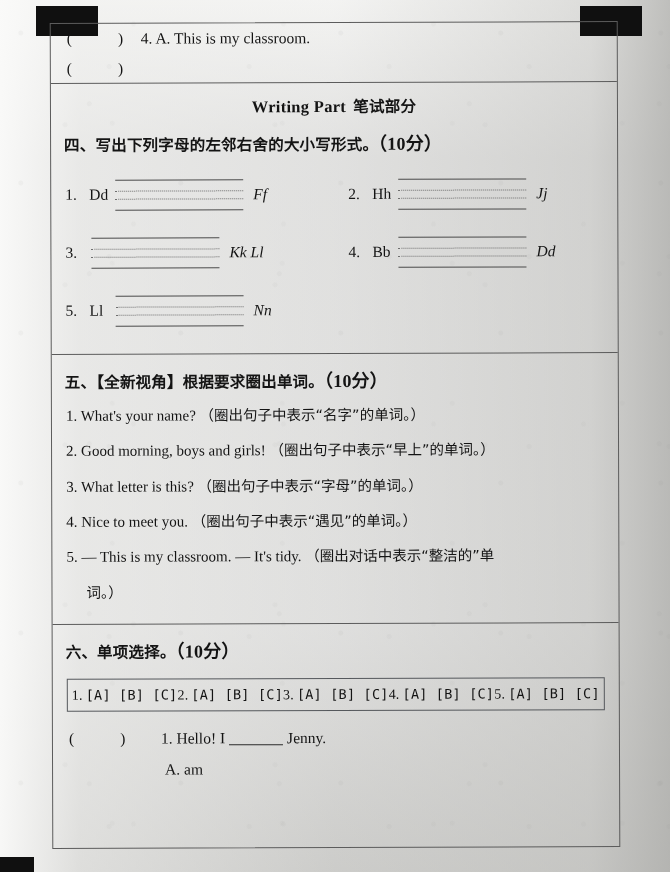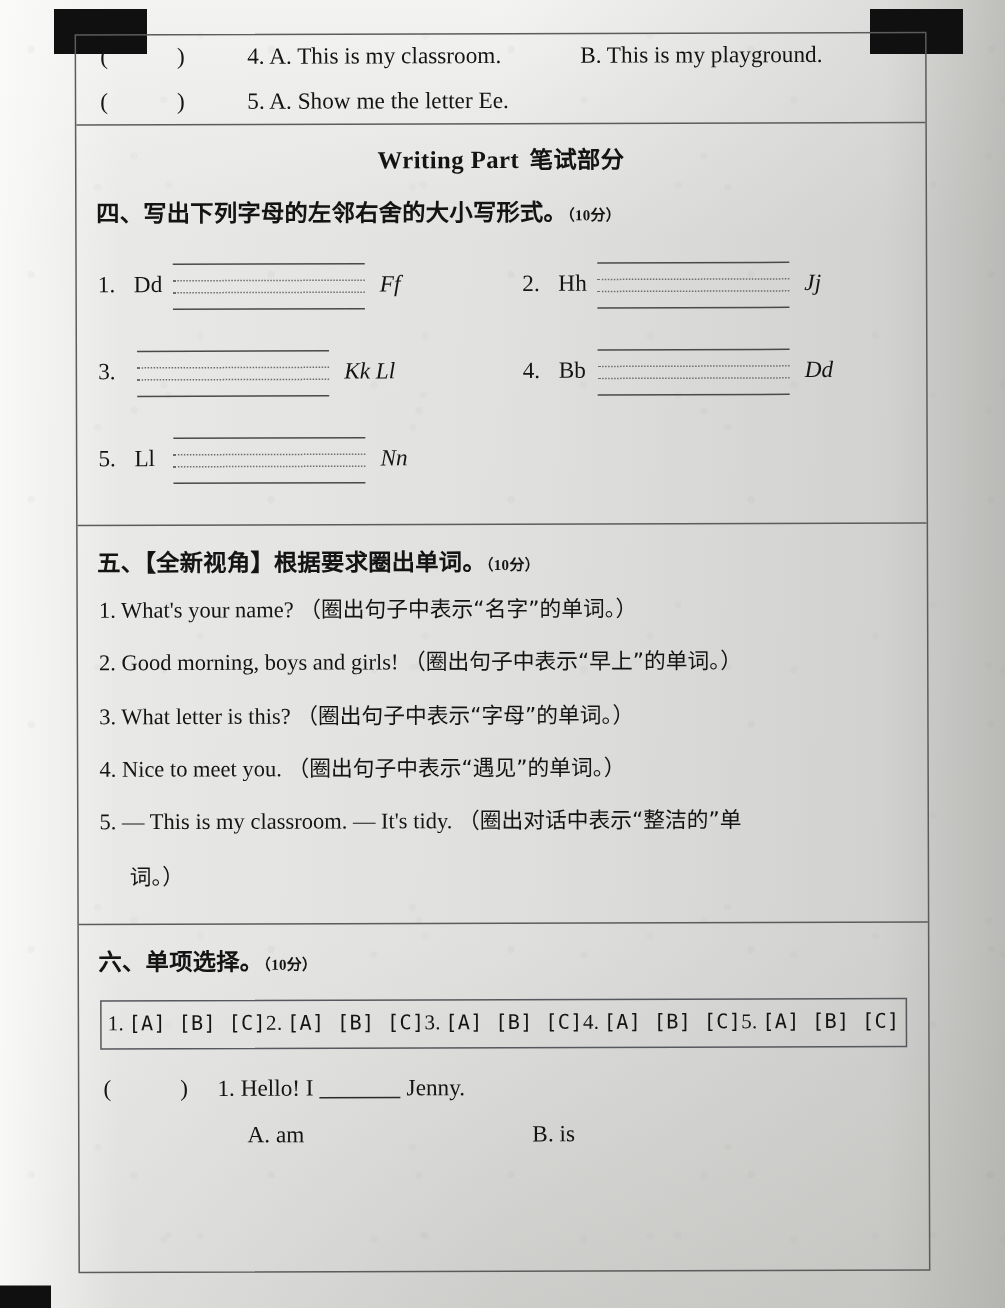--- a/index.html
+++ b/index.html
@@ -50,35 +50,35 @@
   .sec{padding:0 0;}
 
   
   .opt-row{
     display:flex;align-items:baseline;
     font-size:15.5px;line-height:1;
     padding:7px 0 7px 0;
   }
   .paren{display:inline-block;width:74px;padding-left:16px;letter-spacing:0;}
   .paren .l{margin-right:46px;}
-  .optA{display:inline-block;min-width:222px;margin-left:24px;}
+  .optA{display:inline-block;min-width:222px;}
   .optB{display:inline-block;}
 
   
   .part-title{
     text-align:center;font-weight:bold;font-size:16.5px;
     padding:11px 0 4px 0;letter-spacing:.3px;
   }
   .part-title .cn{font-family:"DejaVu Sans", sans-serif;font-weight:bold;font-size:15.5px;margin-left:7px;}
   .sec-head{
     font-family:"DejaVu Sans", sans-serif;
     font-weight:bold;font-size:15.5px;
     padding:8px 0 6px 13px;letter-spacing:.2px;
   }
-  .sec-head .pts{font-family:"Liberation Serif",serif;font-weight:bold;font-size:10px;}
+  .sec-head .pts{font-family:"Liberation Serif",serif;font-weight:bold;font-size:18px;}
 
   
   .fourline{
     position:relative;display:inline-block;
     width:var(--w,140px);height:34px;vertical-align:middle;
   }
   .fourline .ln{position:absolute;left:0;right:0;height:0;}
   .fourline .solid{border-top:1.6px solid #4a4a4a;}
   .fourline .dot{border-top:1.5px dotted #6e6e6e;}
   .fourline .l1{top:2px;}
@@ -116,21 +116,21 @@
   }
   .ansgrp{white-space:nowrap;}
   .ansgrp .n{font-family:"Liberation Serif",serif;font-size:14px;}
   .ansgrp .br{margin-left:3px;}
 
   
   .mcq{
     display:flex;align-items:baseline;font-size:15.5px;
     padding:10px 0 4px 0;
   }
-  .mcq .stem{margin-left:2px;}
+  .mcq .stem{margin-left:18px;}
   .blank-ul{display:inline-block;width:54px;border-bottom:1.6px solid #2a2a2a;margin:0 4px;vertical-align:-2px;height:13px;}
   .choices{
     display:flex;font-size:15.5px;padding:9px 0 10px 0;
   }
   .choices span{display:inline-block;}
   .ch-a{padding-left:112px;text-align:right;}
   .ch-b{padding-left:152px;}
   .ch-c{padding-left:148px;}
 </style>
 </head>
@@ -147,29 +147,24 @@
 
   <div class="sec">
     <div class="opt-row">
       <span class="paren">
         <span class="l">(</span><span>)</span>
       </span>
       <span class="optA">
         <span>4.</span>
         <span>A. This is my classroom.</span>
       </span>
-      <span class="optB">B. This is my playground.</span>
     </div>
     <div class="opt-row">
       <span class="paren">
         <span class="l">(</span><span>)</span>
-      </span>
-      <span class="optA">
-        <span>5.</span>
-        <span>A. Show me the letter Ee.</span>
       </span>
     </div>
   </div>
 
   <div class="sec divider">
     <div class="part-title">
       <span>Writing Part</span><span class="cn">笔试部分</span>
     </div>
 
     <div class="sec-head">
@@ -291,17 +286,16 @@
         <span class="l">(</span><span>)</span>
       </span>
       <span class="stem">
         <span>1.</span>
         <span>Hello! I</span><span class="blank-ul"></span><span>Jenny.</span>
       </span>
     </div>
 
     <div class="choices">
       <span class="ch-a">A. am</span>
-      <span class="ch-b">B. is</span>
     </div>
   </div>
 
 </div>
 
 </body></html>

